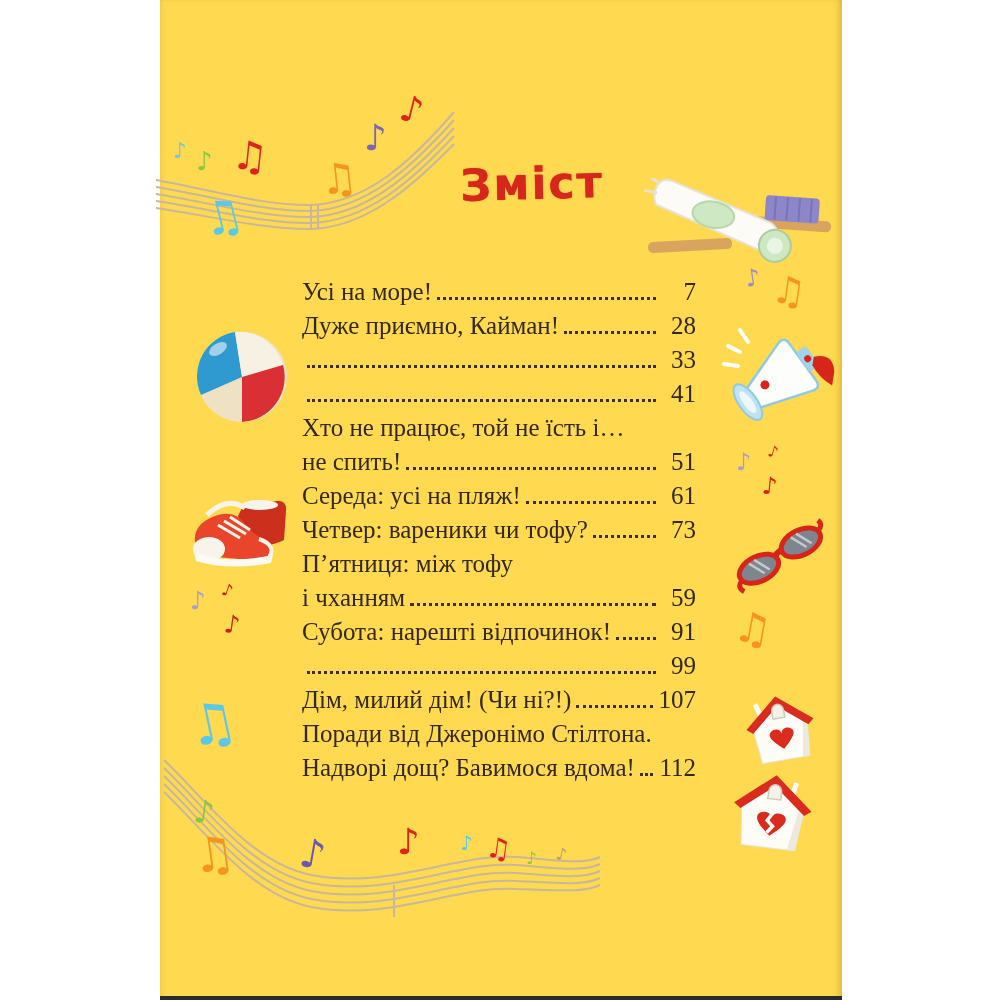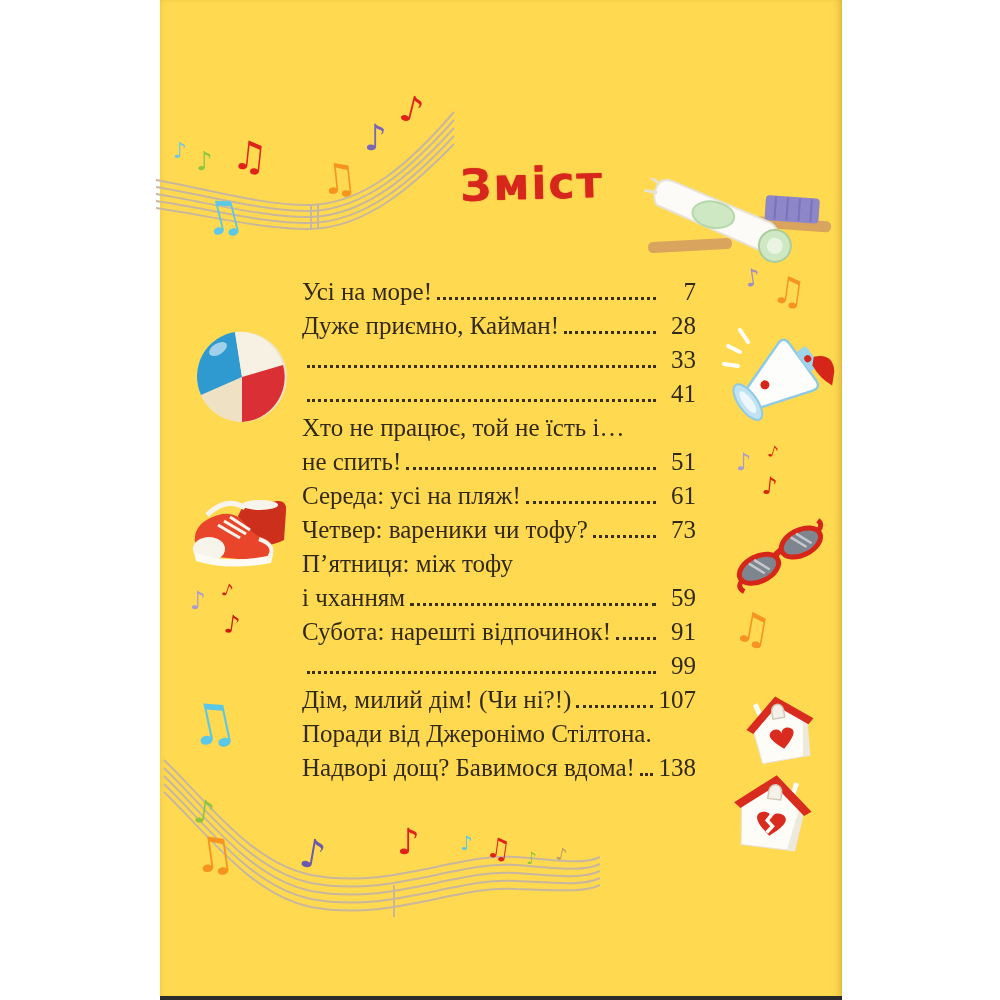--- a/index.html
+++ b/index.html
@@ -280,18 +280,18 @@
 
     <div class="toc-row row nolead">
       <span class="txt">Поради від Джеронімо Стілтона.</span>
       <span class="lead"></span>
       <span class="pg"></span>
     </div>
 
     <div class="toc-row row">
       <span class="txt">Надворі дощ? Бавимося вдома!</span>
       <span class="lead"></span>
-      <span class="pg">138</span>
+      <span class="pg">112</span>
     </div>
   </div>
 
   <div class="page-bottom-line"></div>
 </div>
 
 </body></html>

